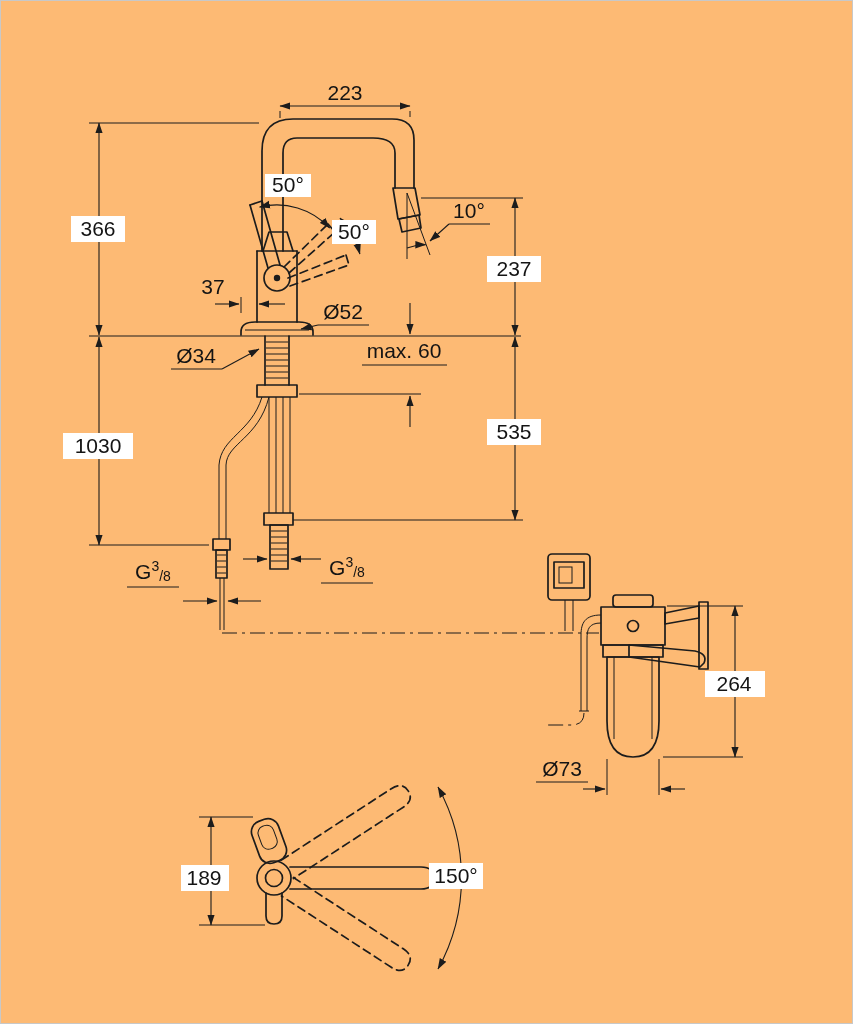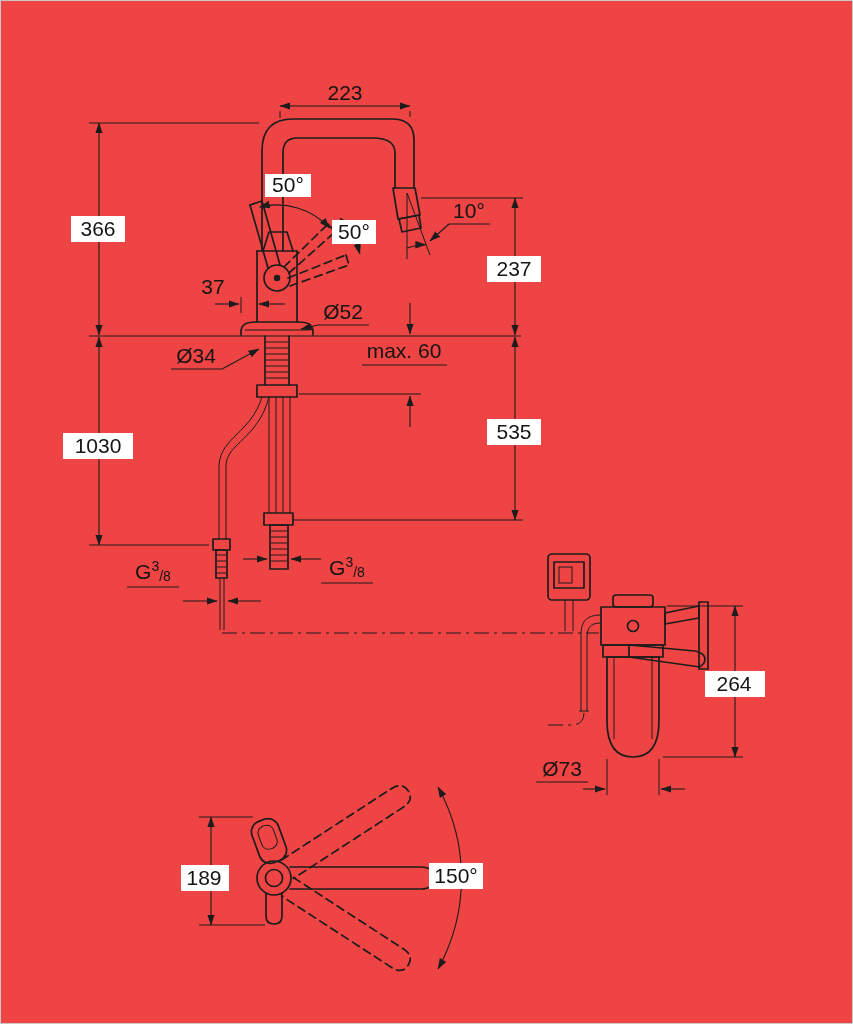--- a/index.html
+++ b/index.html
@@ -1,20 +1,20 @@
 <!DOCTYPE html>
 <html><head>
 <meta charset="utf-8">
 <style>
   html,body { margin:0; padding:0; background:#ffffff; }
   .page {
     position:relative;
     width:851px; height:1022px;
     border:1px solid #c8c8c8;
-    background:#ef4444;
+    background:#fdba74;
     font-family:"Liberation Sans","DejaVu Sans",sans-serif;
   }
   svg { display:block; }
   
   .ol  { fill:none; stroke:#1c1c1c; stroke-width:1.7; stroke-linejoin:round; stroke-linecap:round; }
   
   .tl  { fill:none; stroke:#1c1c1c; stroke-width:1;   stroke-linecap:butt; }
   
   .dm  { fill:none; stroke:#1c1c1c; stroke-width:1.1; }
   .dsh { stroke-dasharray:8 5; }

